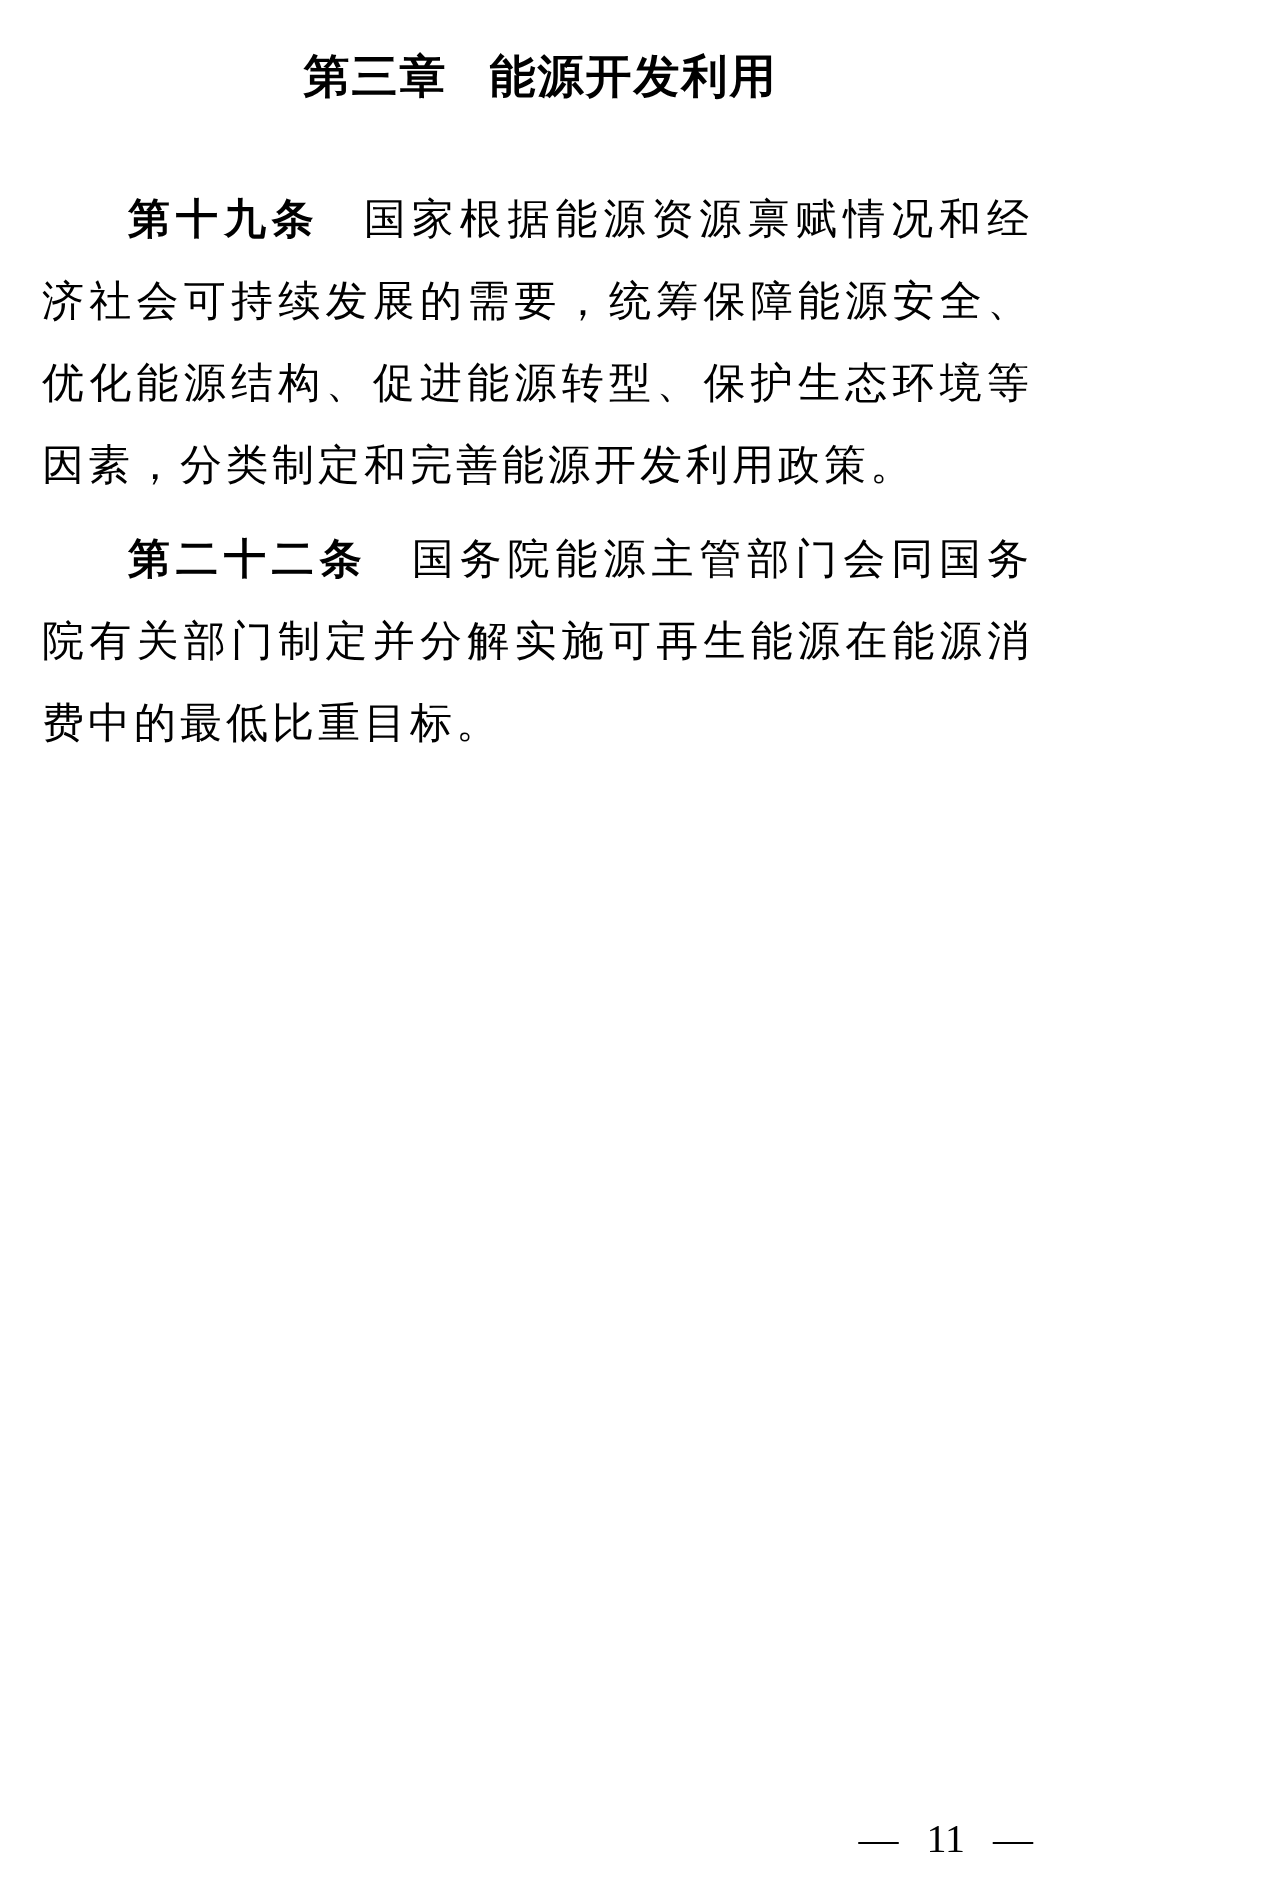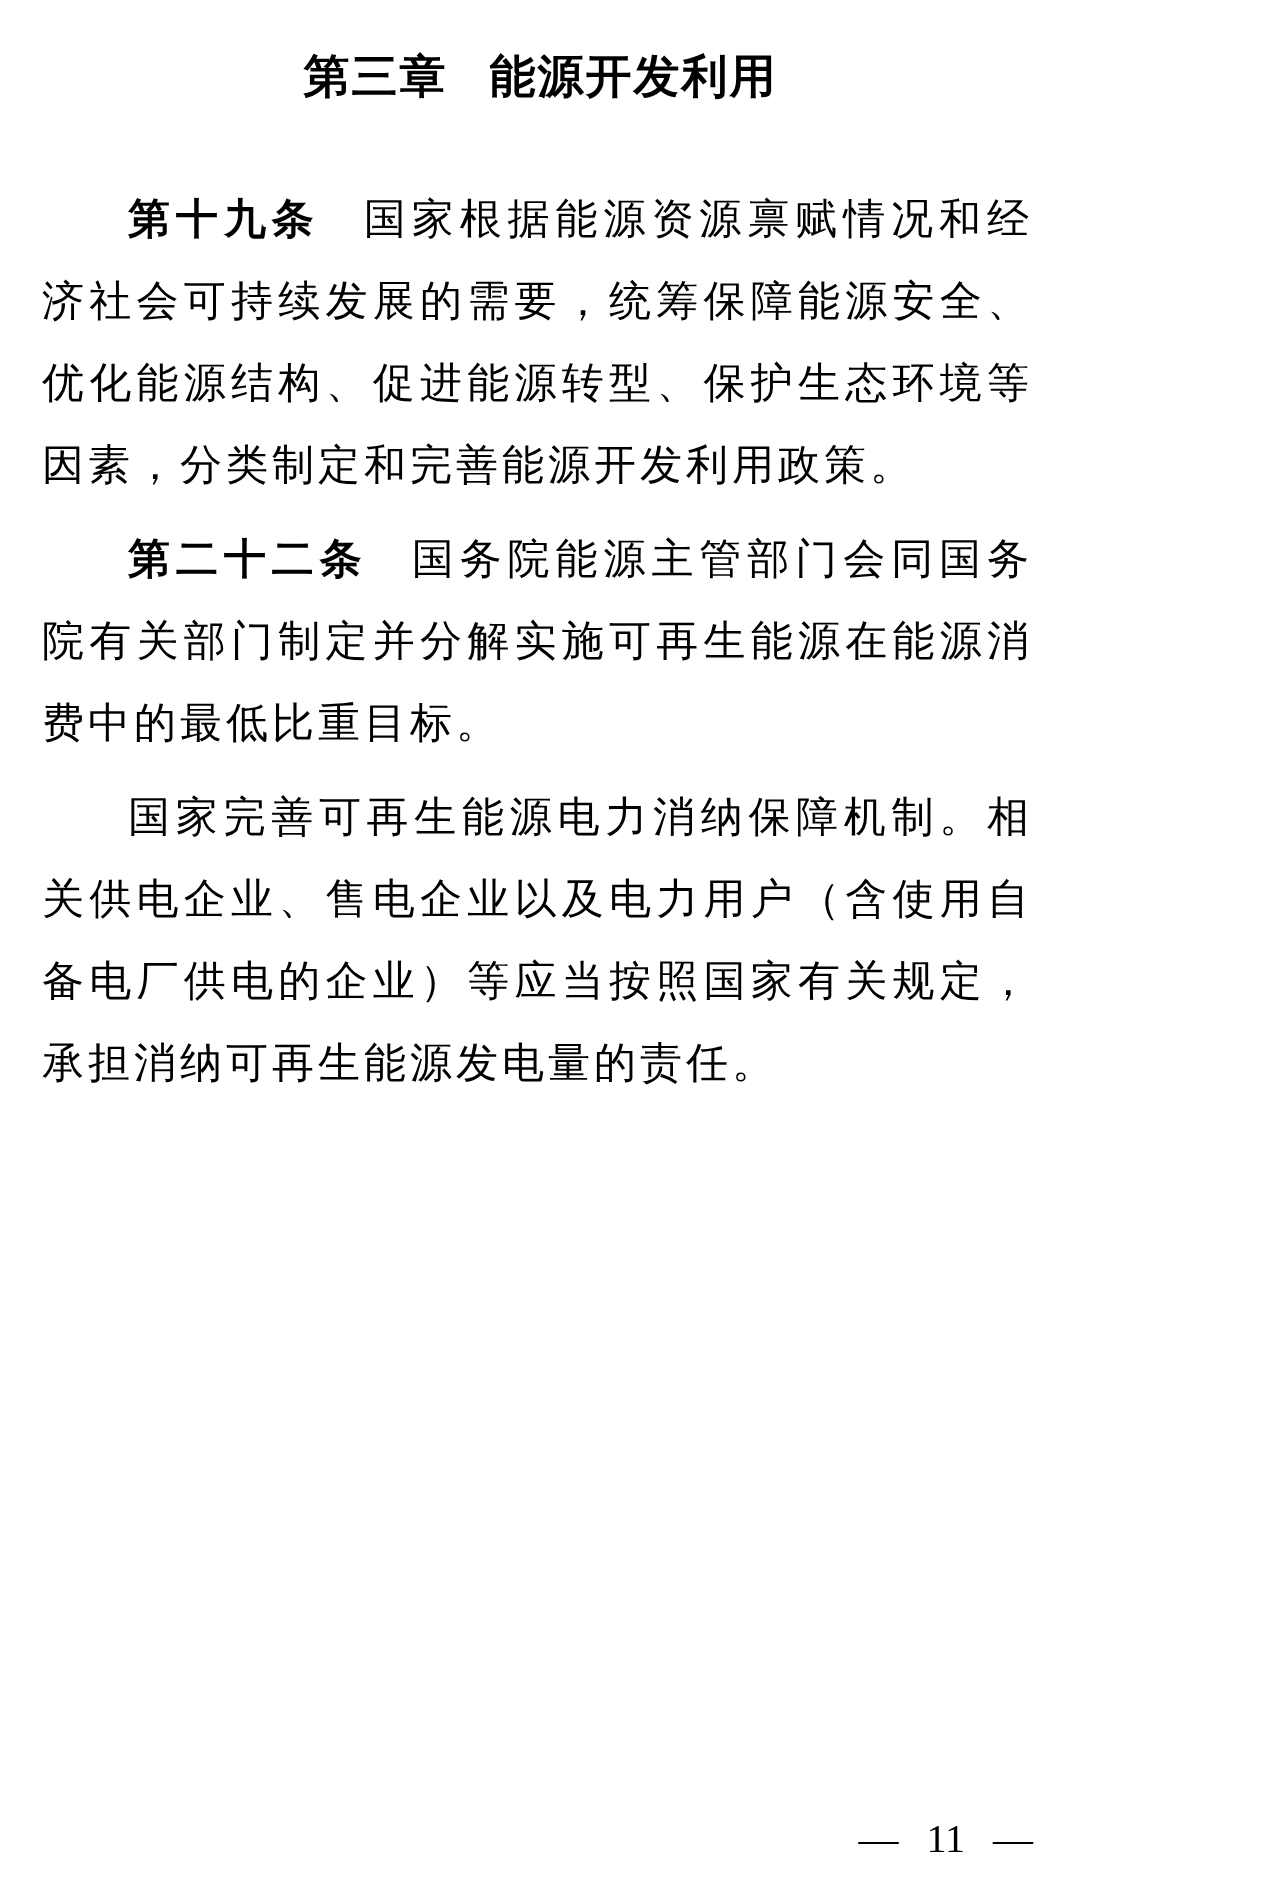--- a/index.html
+++ b/index.html
@@ -80,23 +80,20 @@
   </div>
 
   <div class="body-text">
     <p>
       <span class="article-number">第十九条</span><span>国家根据能源资源禀赋情况和经济社会可持续发展的需要，统筹保障能源安全、优化能源结构、促进能源转型、保护生态环境等因素，分类制定和完善能源开发利用政策。</span>
     </p>
     <p>
       <span class="article-number">第二十二条</span><span>国务院能源主管部门会同国务院有关部门制定并分解实施可再生能源在能源消费中的最低比重目标。</span>
     </p>
     <p>
-      <span class="article-number"></span><span>国家完善可再生能源电力消纳保障机制。相关供电企业、售电企业以及电力用户（含使用自备电厂供电的企业）等应当按照国家有关规定，承担消纳可再生能源发电量的责任。</span>
-    </p>
-    <p>
       <span class="article-number"></span>
     </p>
   </div>
 
   <div class="page-footer">
     <span>—</span>
     <span>11</span>
     <span>—</span>
   </div>
 

